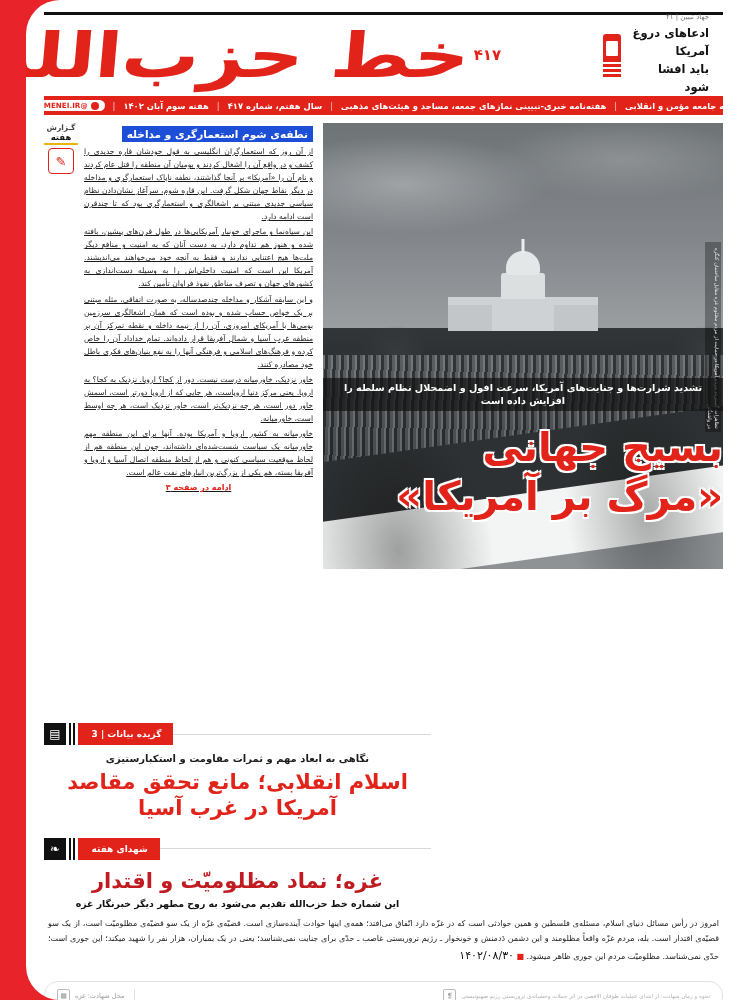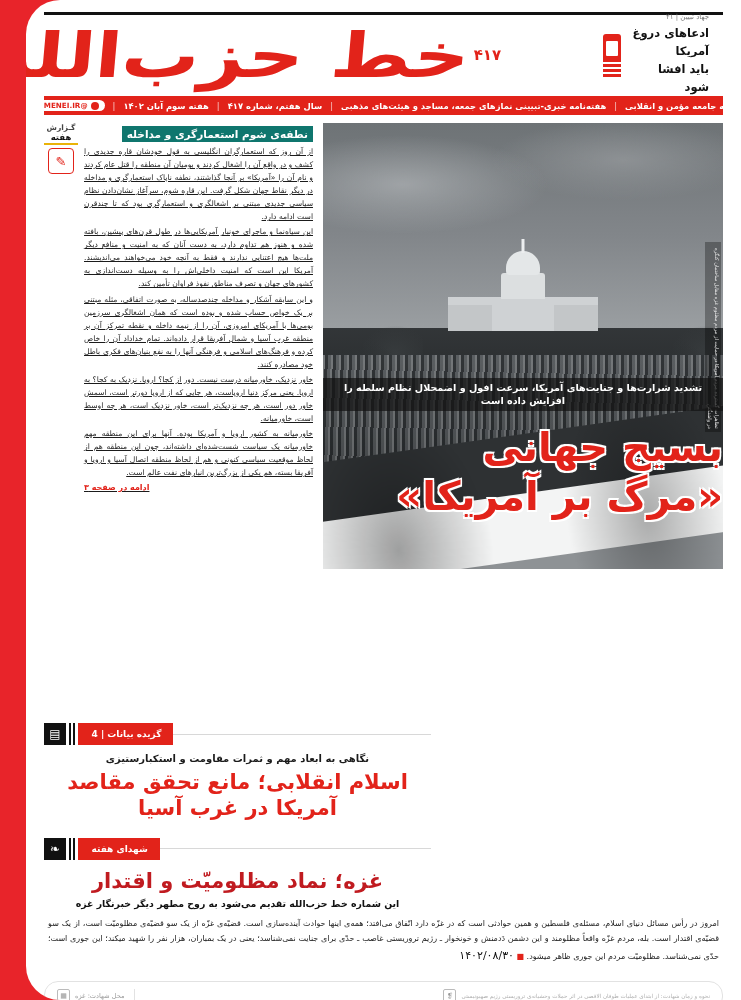--- a/index.html
+++ b/index.html
@@ -248,21 +248,21 @@
   }
   .art-badge-icon {
     width: 26px; height: 26px; margin: 0 auto;
     border: 1.4px solid #e2231a; border-radius: 4px;
     display:flex; align-items:center; justify-content:center;
     color:#e2231a; font-size:13px; font-weight:bold;
   }
   .art-title-wrap { flex: 1 1 auto; }
   .art-title {
     display: inline-block;
-    background:#0f766e; color:#fff;
+    background:#1d4ed8; color:#fff;
     font-size: 10.5px; font-weight: bold;
     padding: 2px 5px;
     margin-bottom: 3px;
   }
   .art-body {
     font-size: 7.6px; line-height: 1.72; color:#1b1b1b;
     text-align: justify; text-justify: inter-word;
   }
   .art-body p { margin-bottom: 2px; text-decoration: underline; }
   .cont-note { color:#e2231a; font-weight:bold; font-size:8px; }
@@ -419,38 +419,38 @@
             <div class="art-badge-icon">✎</div>
           </div>
           <div class="art-title-wrap">
             <span class="art-title">نطفه‌ی شوم استعمارگری و مداخله</span>
             <div class="art-body">
               <p>از آن روز که استعمارگران انگلیسی به قول خودشان قاره جدیدی را کشف و در واقع آن را اشغال کردند و بومیان آن منطقه را قتل عام کردند و نام آن را «آمریکا» بر آنجا گذاشتند، نطفه ناپاک استعمارگری و مداخله در دیگر نقاط جهان شکل گرفت. این قاره شوم، سرآغاز نشان‌دادن نظام سیاسی جدیدی مبتنی بر اشغالگری و استعمارگری بود که تا چندقرن است ادامه دارد.</p>
               <p>این سیاه‌نما و ماجرای خونبار آمریکایی‌ها در طول قرن‌های پیشین، بافته شده و هنوز هم تداوم دارد، به دست آنان که به امنیت و منافع دیگر ملت‌ها هیچ اعتنایی ندارند و فقط به آنچه خود می‌خواهند می‌اندیشند. آمریکا این است که امنیت داخلی‌اش را به وسیله دست‌اندازی به کشورهای جهان و تصرف مناطق نفوذ فراوان تأمین کند.</p>
               <p>و این سابقه آشکار و مداخله چندصدساله، به صورت اتفاقی، مثله مبتنی بر یک خواص حساب شده و بوده است که همان اشغالگری سرزمین بومی‌ها با آمریکای امروزی، آن را از نیمه داخله و نقطه تمرکز آن بر منطقه غرب آسیا و شمال آفریقا قرار داده‌اند. تمام خداداد آن را خاص کرده و فرهنگ‌های اسلامی و فرهنگی آنها را به نفع بنیان‌های فکری باطل خود مصادره کنند.</p>
               <p>خاور نزدیک، خاورمیانه درست نیست. دور از کجا؟ اروپا. نزدیک به کجا؟ به اروپا. یعنی مرکز دنیا اروپاست، هر جایی که از اروپا دورتر است، اسمش خاور دور است، هر چه نزدیک‌تر است، خاور نزدیک است، هر چه اوسط است، خاورمیانه.</p>
               <p>خاورمیانه به کشور اروپا و آمریکا بوده. آنها برای این منطقه مهم خاورمیانه یک سیاست شست‌شده‌ای داشته‌اند، چون این منطقه هم از لحاظ موقعیت سیاسی کنونی و هم از لحاظ منطقه اتصال آسیا و اروپا و آفریقا بسته، هم یکی از بزرگ‌ترین انبارهای نفت عالم است.</p>
-              <p style="text-align:left">
+              <p style="text-align:center">
                 <span class="cont-note">ادامه در صفحه ۳</span>
               </p>
             </div>
           </div>
         </div>
       </div>
     </div>
 
     <div class="section" style="margin-right:292px;margin-left:0;">
       <div class="sec-head">
         <div class="sec-head-inner">
           <span class="sec-icon">▤</span>
           <span class="sec-bars">
                 <i></i>
                 <i></i>
               </span>
-          <span class="sec-label">گزیده بیانات | 4</span>
+          <span class="sec-label">گزیده بیانات | 3</span>
         </div>
         <span class="sec-rule"></span>
       </div>
       <div class="sec-body">
         <div class="sec-sub">نگاهی به ابعاد مهم و ثمرات مقاومت و استکبارستیزی</div>
         <div class="sec-title">اسلام انقلابی؛ مانع تحقق مقاصد آمریکا در غرب آسیا</div>
       </div>
     </div>
 
     <div class="section" style="margin-right:292px;margin-top:16px;">

